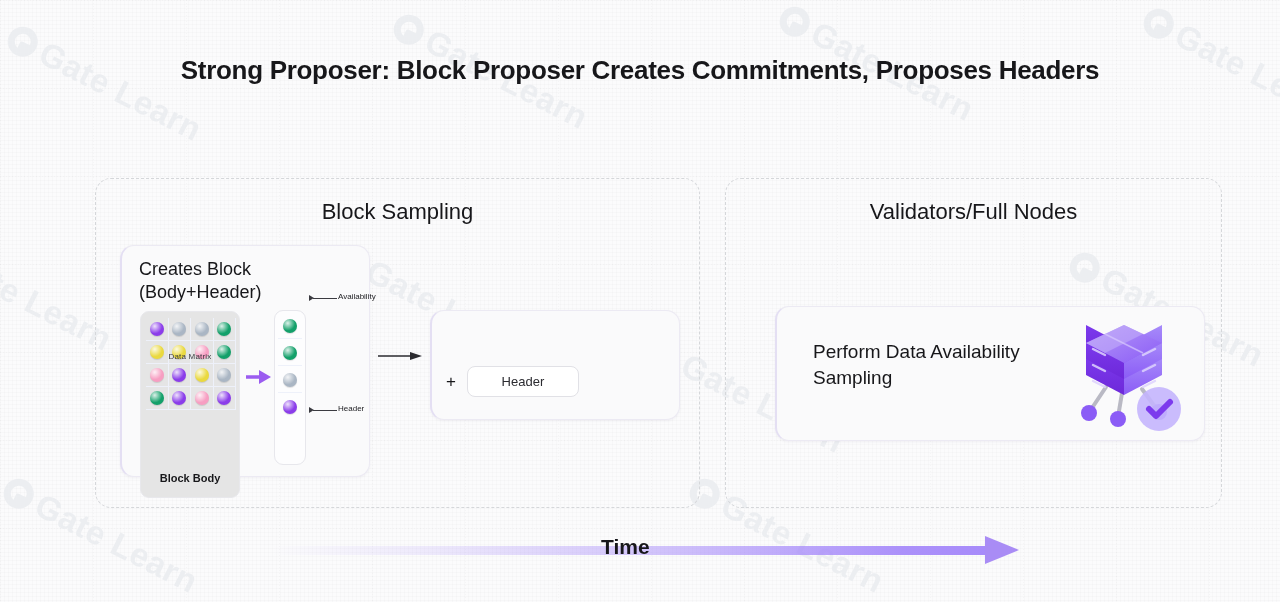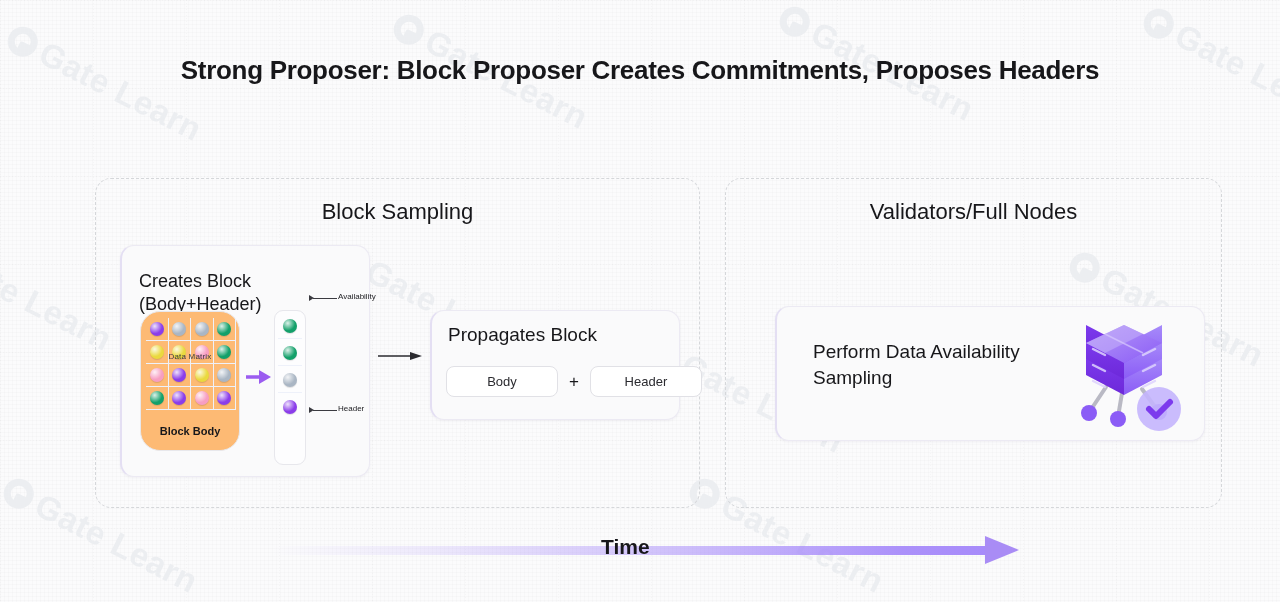--- a/index.html
+++ b/index.html
@@ -102,28 +102,28 @@
     border-radius:14px;
     box-sizing:border-box;
     border:1px solid #eceaf3;
     border-left:2px solid #e4dff3;
     box-shadow:0 1px 3px rgba(30,20,70,.05);
   }
 
   
   #card-creates{left:120px;top:245px;width:250px;height:232px;}
   .cb-title{
-    position:absolute;left:17px;top:24px;
+    position:absolute;left:17px;top:12px;
     font-size:18px;line-height:1.25;color:#17171a;font-weight:500;
     white-space:pre-line;
   }
   
   #block-body{
-    position:absolute;left:18px;top:65px;width:100px;height:140px;
-    background:#fdba74;border:1px solid #e8e8ec;border-radius:20px;
+    position:absolute;left:18px;top:65px;width:100px;height:187px;
+    background:#e5e5e5;border:1px solid #e8e8ec;border-radius:9px;
     box-sizing:border-box;
   }
   .matrix{
     position:absolute;left:5px;top:6px;width:90px;height:92px;
     display:grid;grid-template-columns:repeat(4,1fr);grid-template-rows:repeat(4,1fr);
     gap:0;
     background:
       linear-gradient(to right, transparent 0, transparent 100%);
   }
   .mcell{
@@ -370,23 +370,21 @@
     <div class="anno-line" style="left:191px;top:164px;width:24px;"></div>
     <div class="anno" style="left:216px;top:158px;">Header</div>
   </div>
 
   <svg id="grey-arrow" viewBox="0 0 45 12">
     <path d="M0 6 H34" stroke="#2b2b30" stroke-width="1.6" fill="none"></path>
     <path d="M32 2 L44 6 L32 10 Z" fill="#2b2b30"></path>
   </svg>
 
   <div class="card" id="card-propagates">
-    <div class="pb-title">Propagates Block</div>
     <div class="pill-row">
-      <div class="pill">Body</div>
       <div class="plus">+</div>
       <div class="pill">Header</div>
     </div>
   </div>
 
   <div class="panel" id="panel-right">
     <div class="panel-title">Validators/Full Nodes</div>
   </div>
 
   <div class="card" id="card-das">

